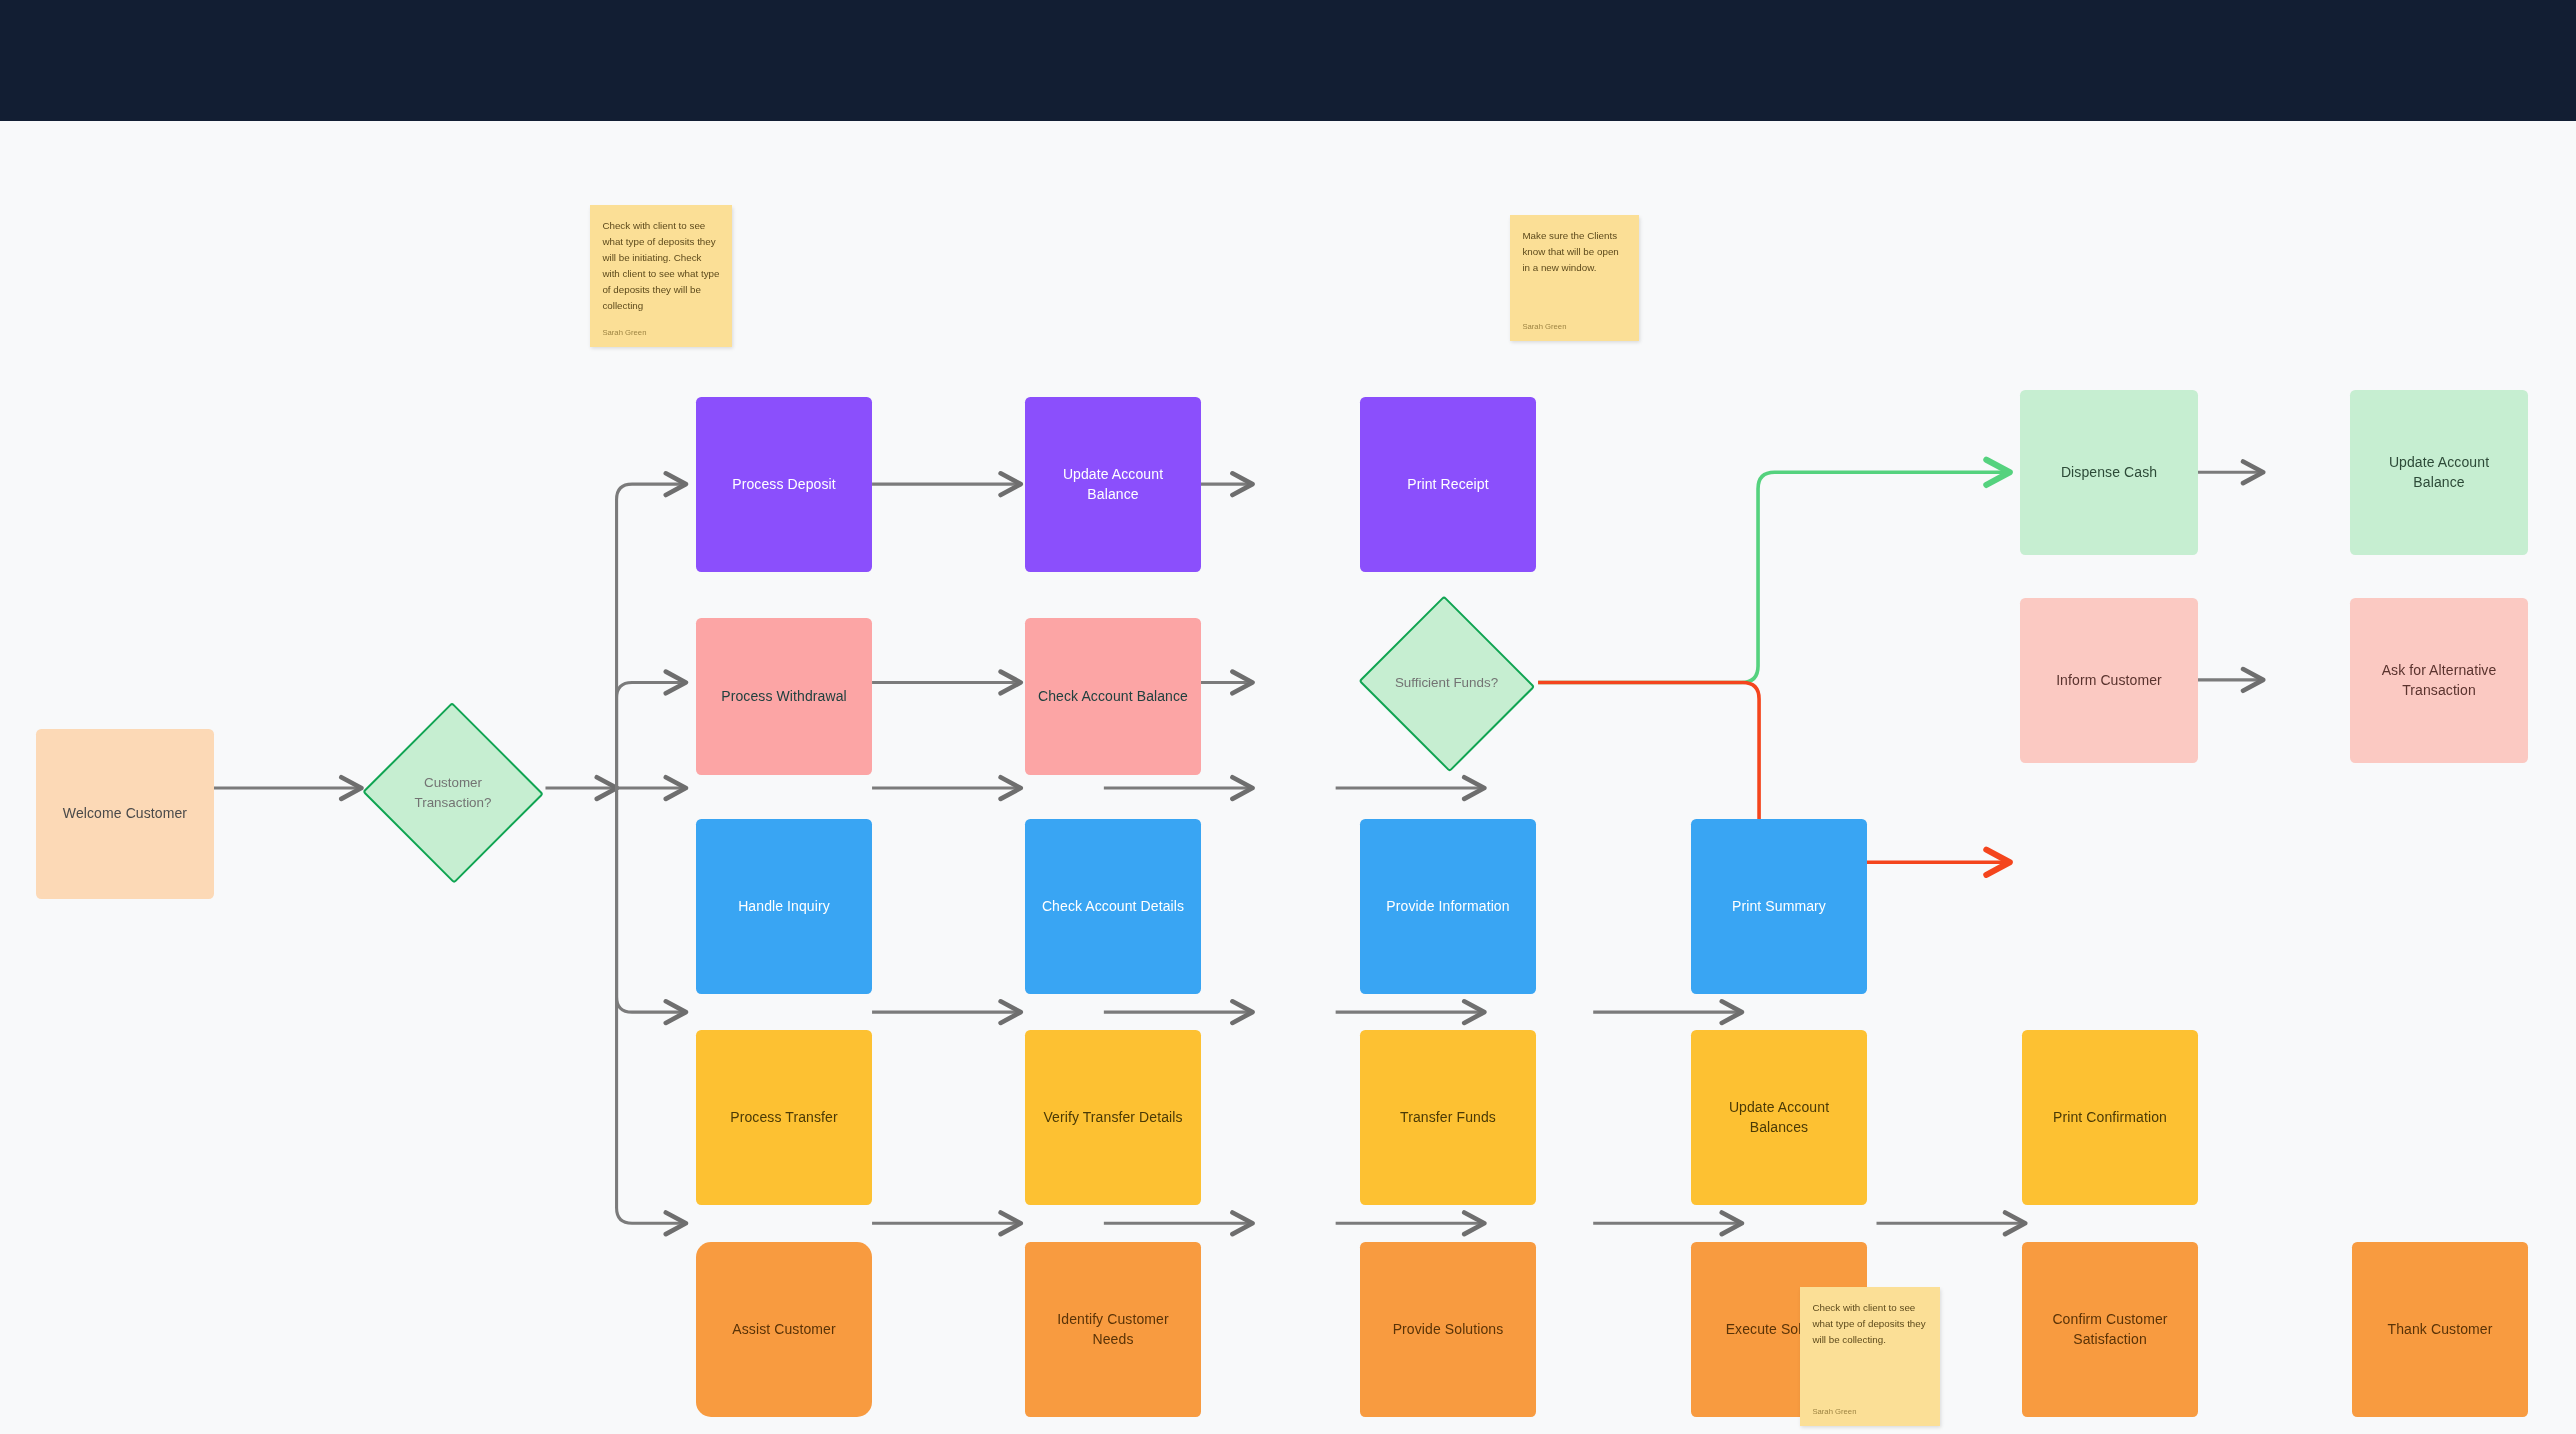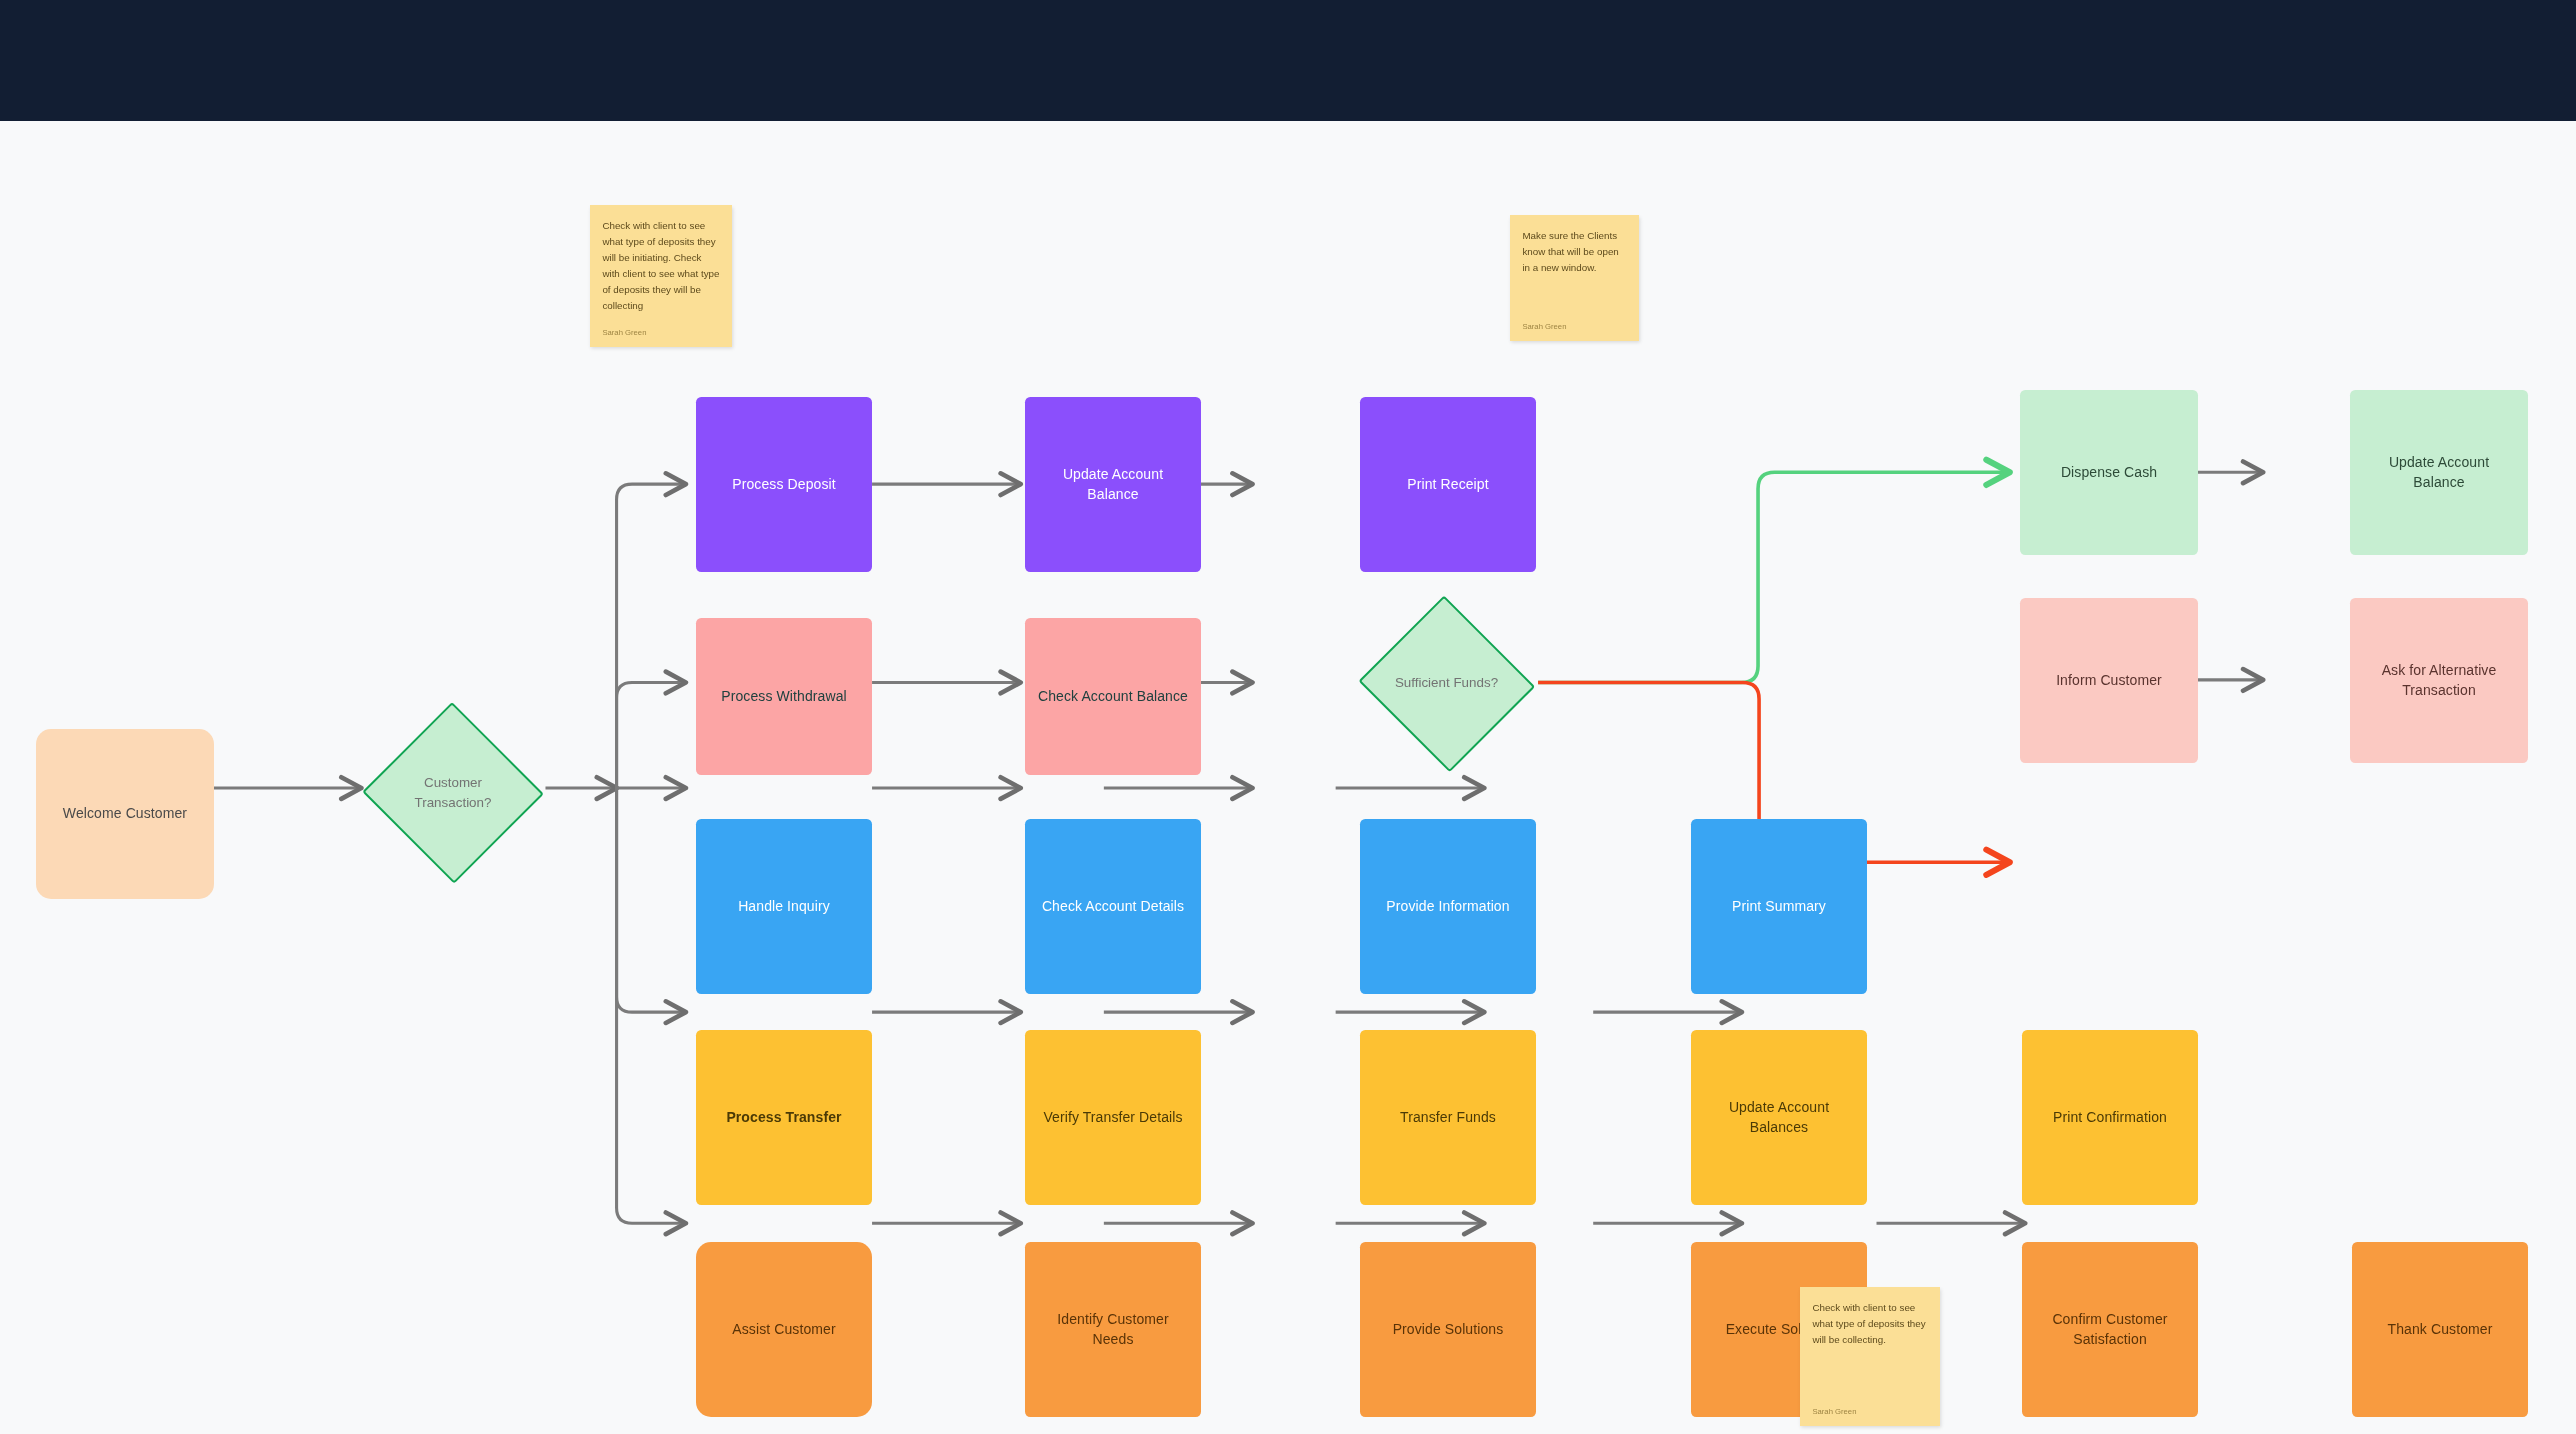--- a/index.html
+++ b/index.html
@@ -38,21 +38,21 @@
     text-align: center;
     border-radius: 5.2px;
     padding: 5.2px 11.3px;
     line-height: 1.42;
     font-size: 14px;
     letter-spacing: 0.1px;
     word-break: break-word;
   }
   .node .lbl { display: block; width: 100%; }
 
-  .n-start   { background: #fcd9b6; color: #4a4a4a; border-radius: 15px; }
+  .n-start   { background: #fcd9b6; color: #4a4a4a; }
   .n-purple  { background: #8b4ffc; color: #ffffff; }
   .n-teal    { background: #fca5a5; color: #20413f; margin-top: 13px; }
   .n-blue    { background: #39a5f3; color: #ffffff; }
   .n-amber   { background: #fdc132; color: #4b3a06; }
   .n-orange  { background: #f89b40; color: #5a3307; }
   .n-green   { background: #c6eed1; color: #2d4a38; }
   .n-red     { background: #fbc9c2; color: #5a332e; }
 
   
   .diamond {
@@ -258,21 +258,21 @@
     <div class="node n-blue" style="left:1025px; top:698px; width:176px; height:175px;">
       <span class="lbl">Check Account Details</span>
     </div>
     <div class="node n-blue" style="left:1360px; top:698px; width:176px; height:175px;">
       <span class="lbl">Provide Information</span>
     </div>
     <div class="node n-blue" style="left:1691px; top:698px; width:176px; height:175px;">
       <span class="lbl">Print Summary</span>
     </div>
 
-    <div class="node n-amber" style="left:696px; top:909px; width:176px; height:175px;font-weight:bold;">
+    <div class="node n-amber" style="left:696px; top:909px; width:176px; height:175px;">
       <span class="lbl">Process Transfer</span>
     </div>
     <div class="node n-amber" style="left:1025px; top:909px; width:176px; height:175px;">
       <span class="lbl">Verify Transfer Details</span>
     </div>
     <div class="node n-amber" style="left:1360px; top:909px; width:176px; height:175px;">
       <span class="lbl">Transfer Funds</span>
     </div>
     <div class="node n-amber" style="left:1691px; top:909px; width:176px; height:175px;">
       <span class="lbl">Update Account Balances</span>

